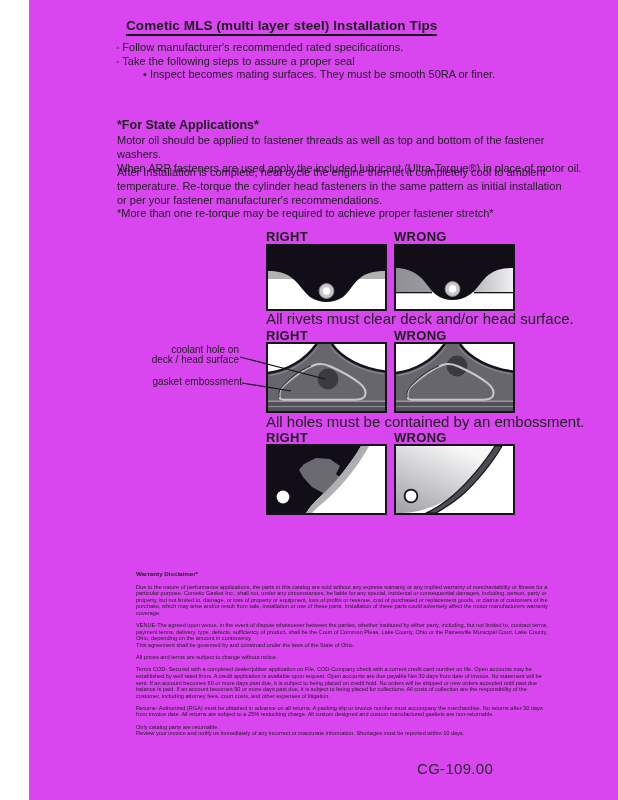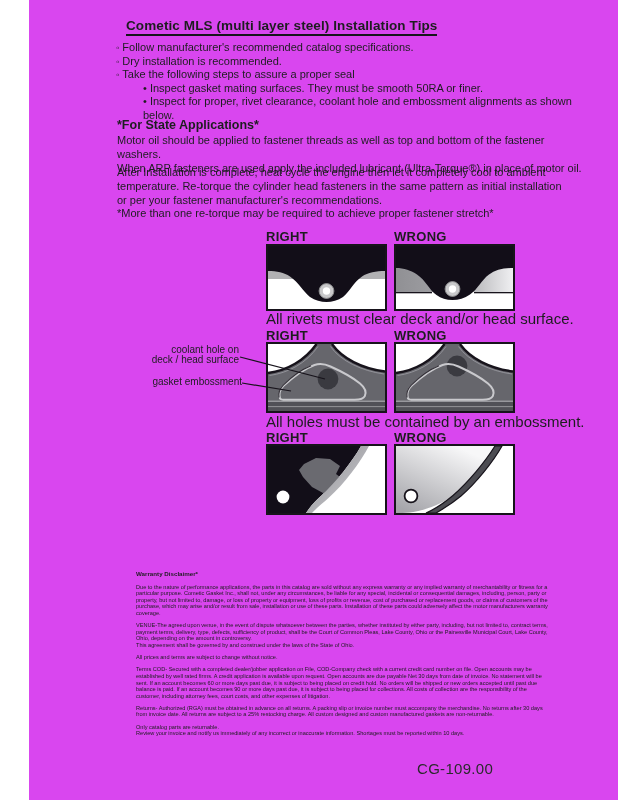--- a/index.html
+++ b/index.html
@@ -34,25 +34,23 @@
   #footer { left:388px; top:760px; font-size:15px; letter-spacing:.3px; color:#2a2a2c; }
 </style>
 </head>
 <body>
 
 <div class="page">
 
   <div id="title" class="abs">Cometic MLS (multi layer steel) Installation Tips</div>
 
   <div class="bullets abs">
-    <div class="b1">Follow manufacturer's recommended catalog specifications.</div>
-    <div class="b1">Dry installation is recommended.</div>
+    <div class="b1">Follow manufacturer's recommended rated specifications.</div>
     <div class="b1">Take the following steps to assure a proper seal</div>
-    <div class="b2 sub">Inspect gasket mating surfaces.  They must be smooth 50RA or finer.</div>
-    <div class="b2 sub">Inspect for proper, rivet clearance, coolant hole and embossment alignments as shown below.</div>
+    <div class="b2 sub">Inspect becomes mating surfaces.  They must be smooth 50RA or finer.</div>
   </div>
 
   <div class="h2 abs">*For State Applications*</div>
   <div id="para1" class="para abs">Motor oil should be applied to fastener threads as well as top and bottom of the fastener washers.
 When ARP fasteners are used apply the included lubricant (Ultra-Torque®) in place of motor oil.</div>
   <div id="para2" class="para abs">After Installation is complete, heat cycle the engine then let it completely cool to ambient
 temperature. Re-torque the cylinder head fasteners in the same pattern as initial installation
 or per your fastener manufacturer's recommendations.</div>
   <div id="retorque" class="para abs">*More than one re-torque may be required to achieve proper fastener stretch*</div>
 

